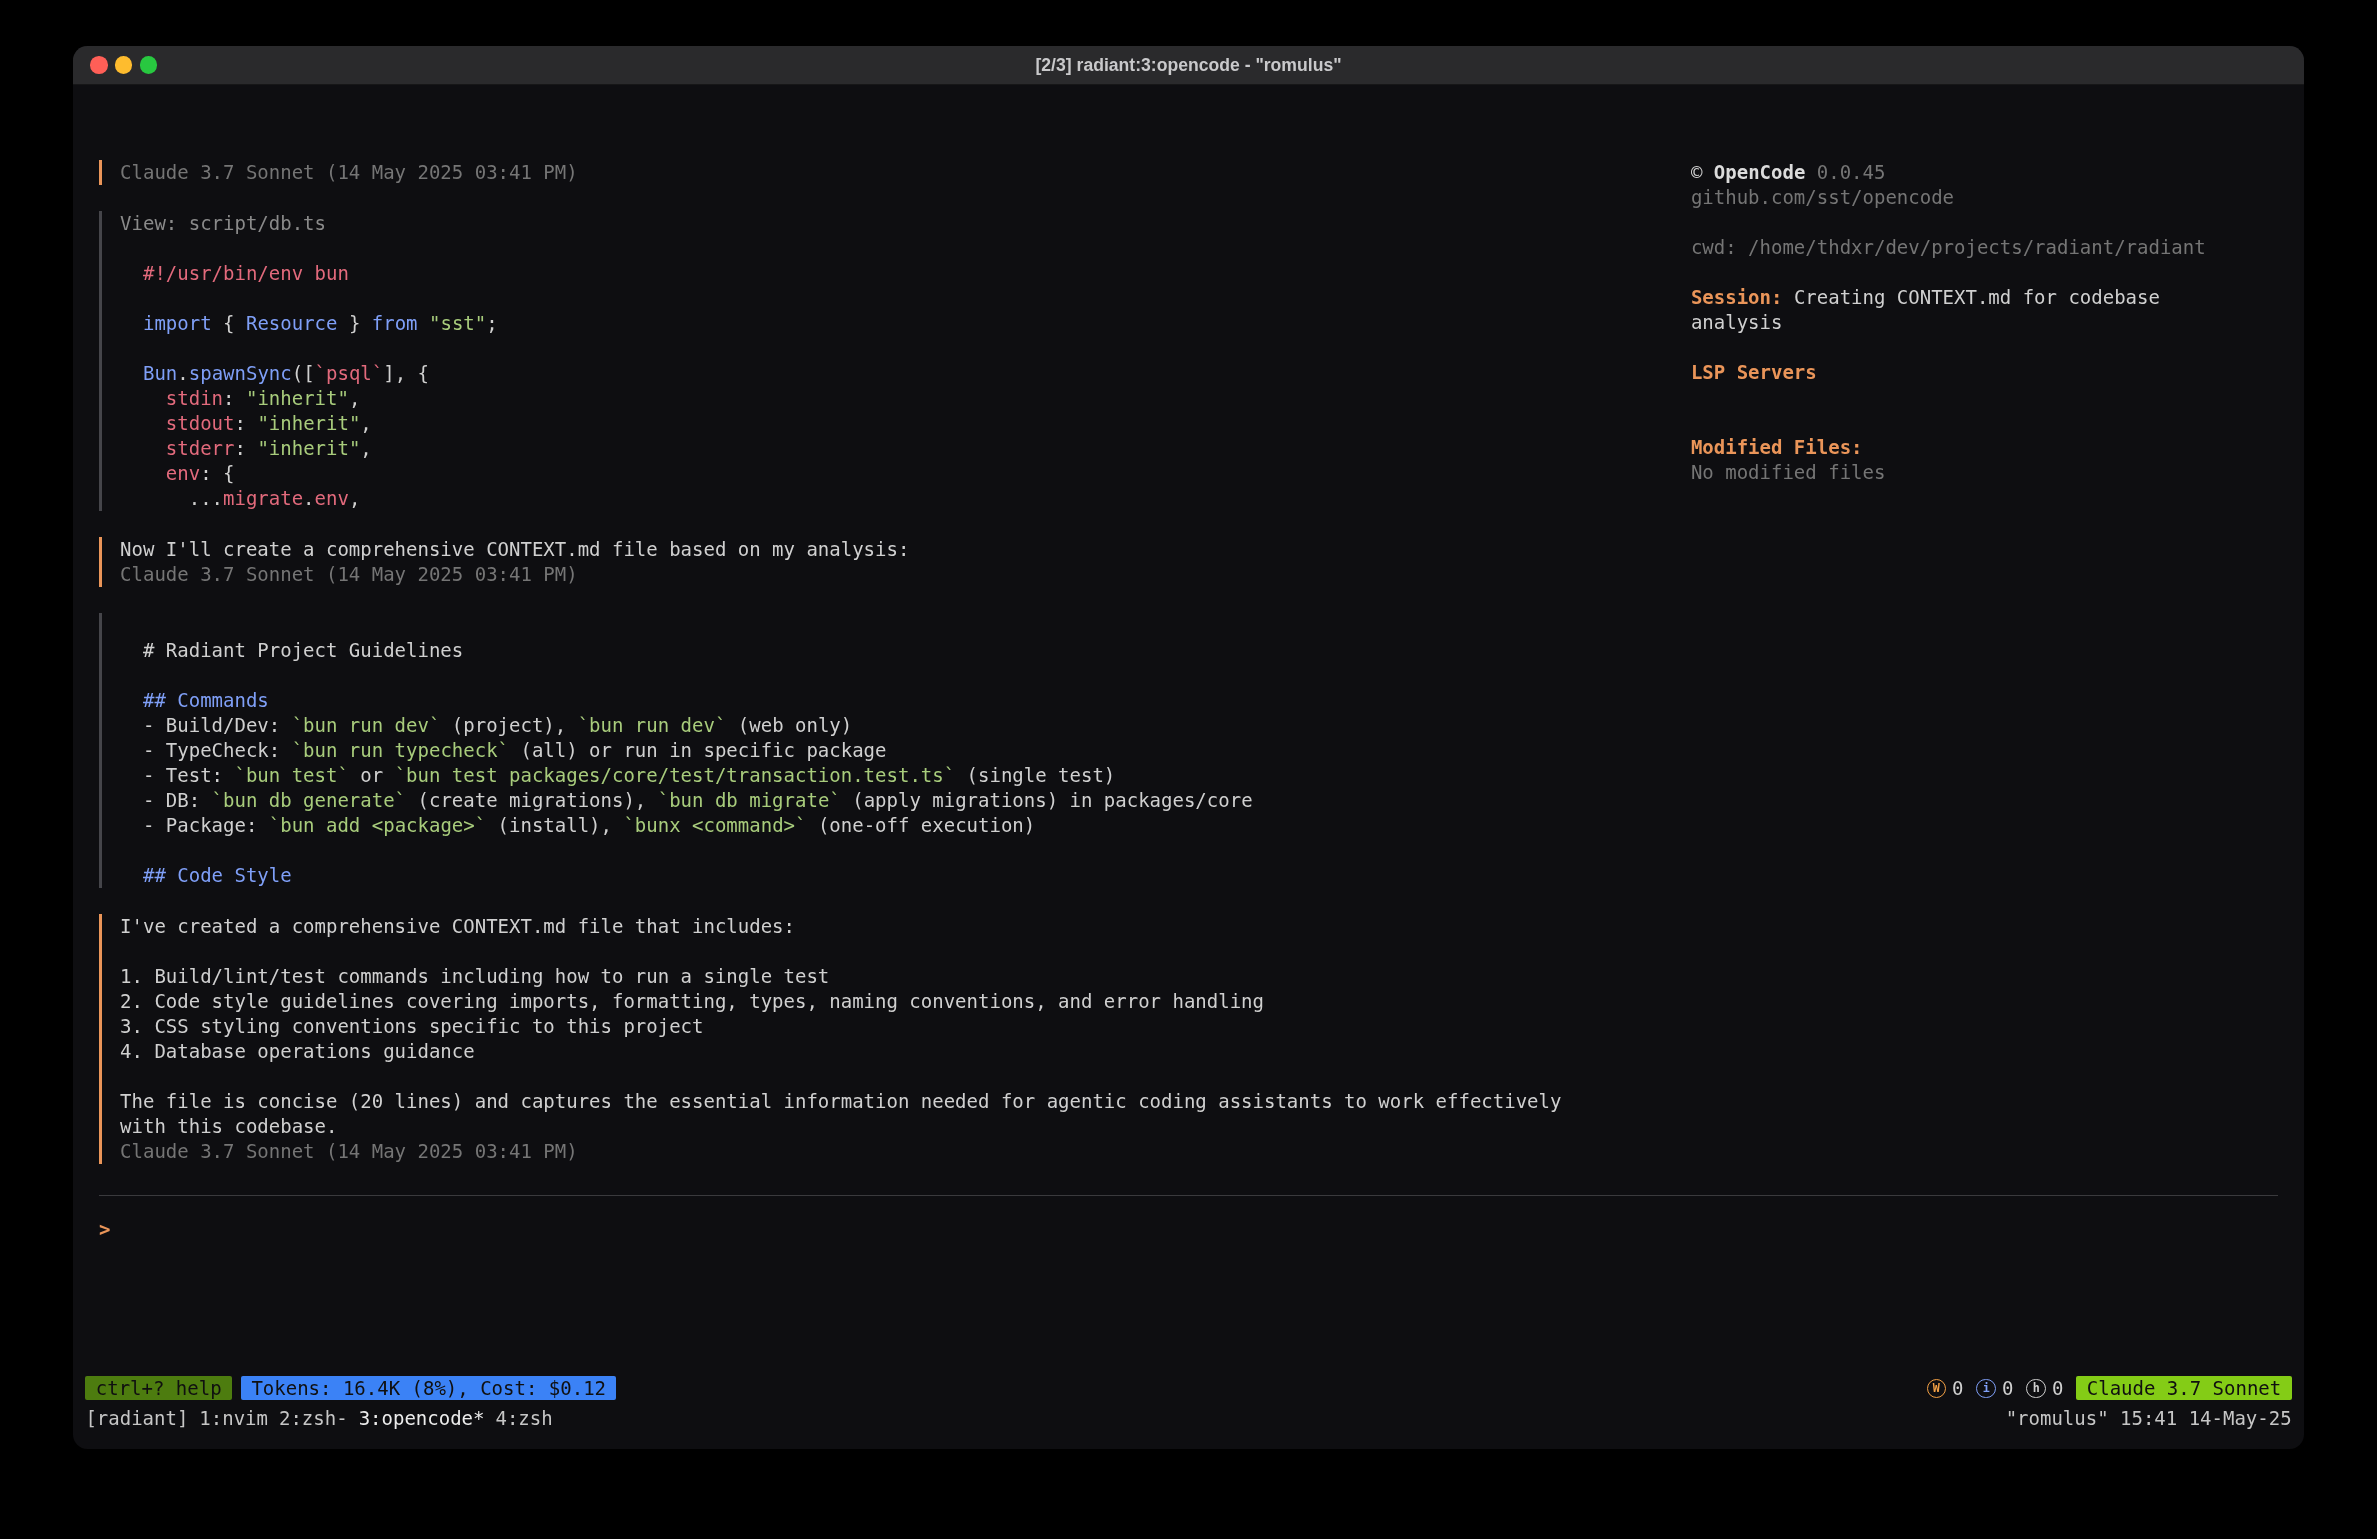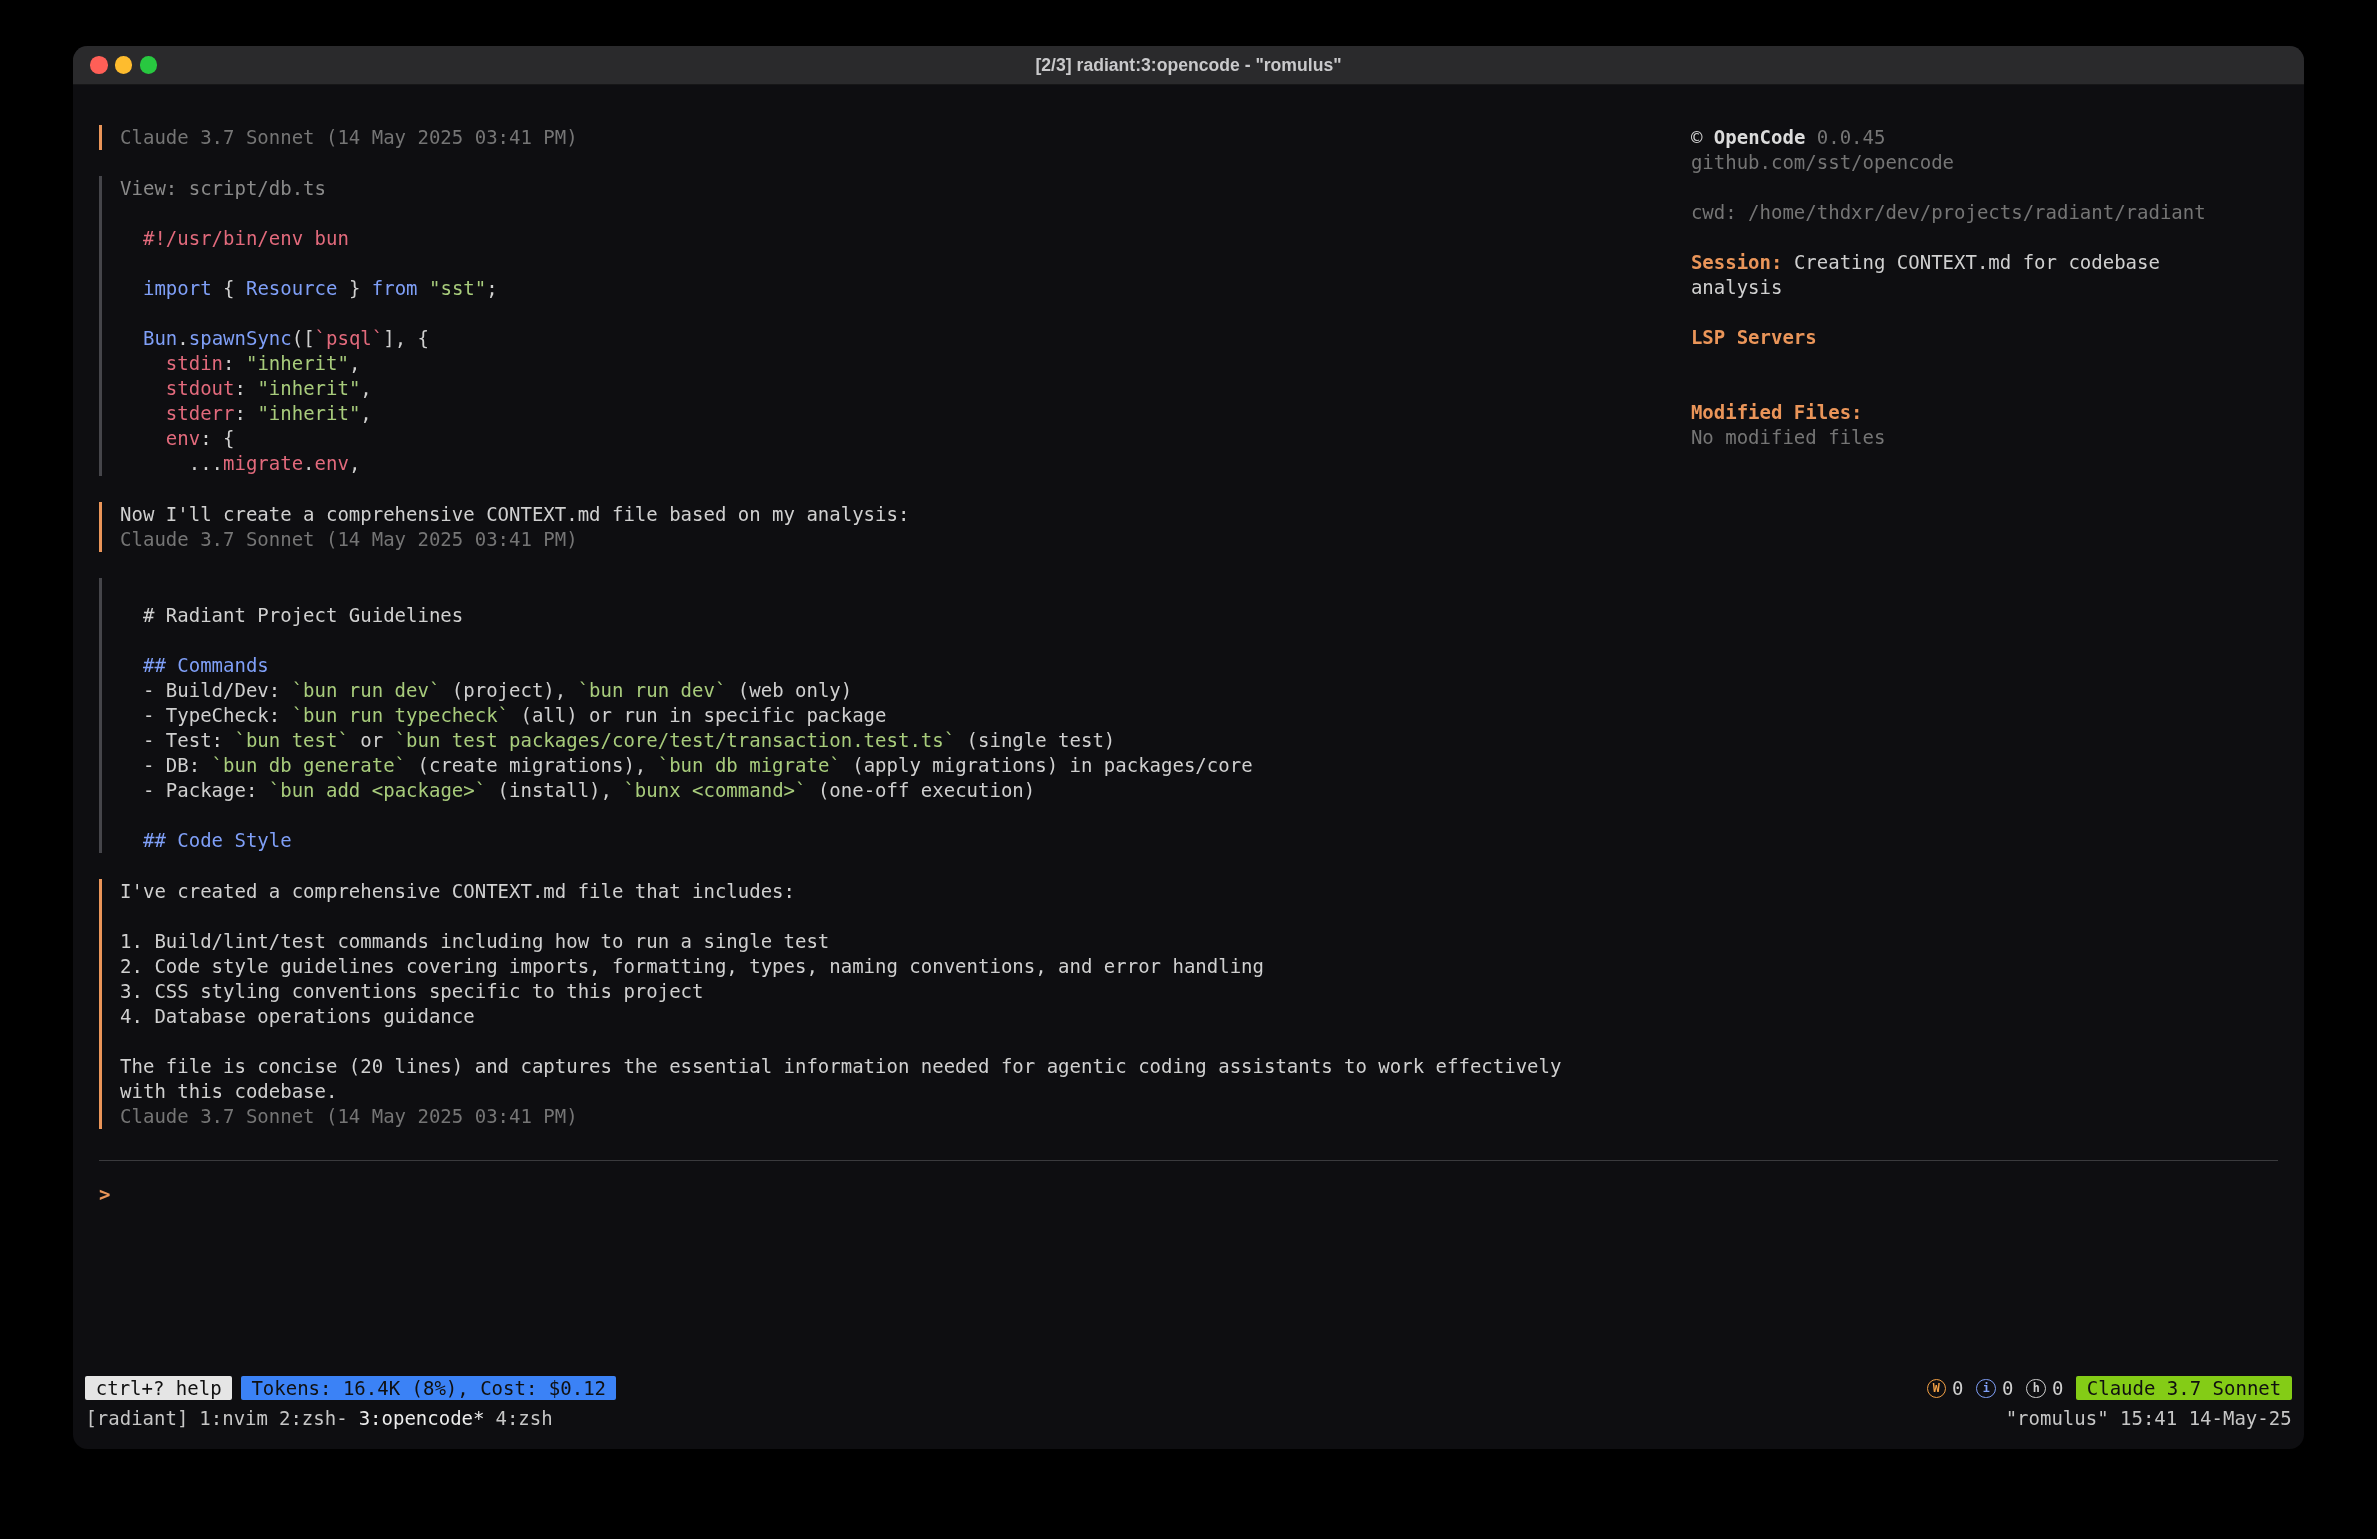--- a/index.html
+++ b/index.html
@@ -23,21 +23,21 @@
   .tl.yellow{background:#febc2e;}
   .tl.green{background:#28c840;}
   .titletext{
     font-family:"Liberation Sans",sans-serif;font-size:17.6px;font-weight:700;color:#c9c9cb;
   }
 
   
   .terminal{
     flex:1;min-height:0;display:flex;flex-direction:column;
     padding:40px 12.4px 18px 12.4px;
-    font-family:"DejaVu Sans Mono",monospace;font-size:19px;line-height:25px;color:#d0d0d0;
+    font-family:"DejaVu Sans Mono",monospace;font-size:19px;line-height:25px;color:#d0d0d0;margin-top:35px;
   }
   .main-row{display:flex;gap:39px;margin:0 13.7px;}
   .conversation{flex:1;min-width:0;}
 
   .block{border-left:3.3px solid #45454a;padding-left:18px;margin-bottom:26px;}
   .block.accent{border-left-color:#ea9559;}
 
   .tline{white-space:pre;min-height:25px;}
   .meta{color:#757575;white-space:pre;}
   .tool-title{color:#8a8a8a;white-space:pre;}
@@ -61,21 +61,21 @@
   .help-line{margin:47px 13.7px 0 13.7px;white-space:pre;}
   .sep{border:none;border-top:1.3px solid #3a3a3d;margin:5.2px 13.7px 0 13.7px;}
   .prompt-line{margin:21px 13.7px 0 13.7px;min-height:25px;}
   .prompt-char{color:#ea9559;font-weight:700;}
 
   .flex-spacer{flex:1;}
 
   
   .statusbar{display:flex;align-items:center;gap:9px;margin-top:13px;}
   .chip{display:inline-block;padding:0 10.4px;height:24px;line-height:24px;border-radius:2px;white-space:pre;}
-  .help-chip{background:#e5e5e5;color:#101010;}
+  .help-chip{background:#4d7c0f;color:#101010;}
   .tokens-chip{background:#3b82f6;color:#101010;}
   .model-chip{background:#84cc16;color:#101010;}
   .sb-right{margin-left:auto;display:flex;align-items:center;gap:13px;}
   .diag{display:inline-flex;align-items:center;gap:5.9px;color:#cfcfcf;}
   .diag-badge{
     width:19.6px;height:19.6px;border:1.3px solid currentColor;border-radius:50%;
     display:inline-flex;align-items:center;justify-content:center;
     font-size:11.7px;font-weight:700;box-sizing:border-box;
   }
   .diag.warn .diag-badge{color:#f2a045;}

